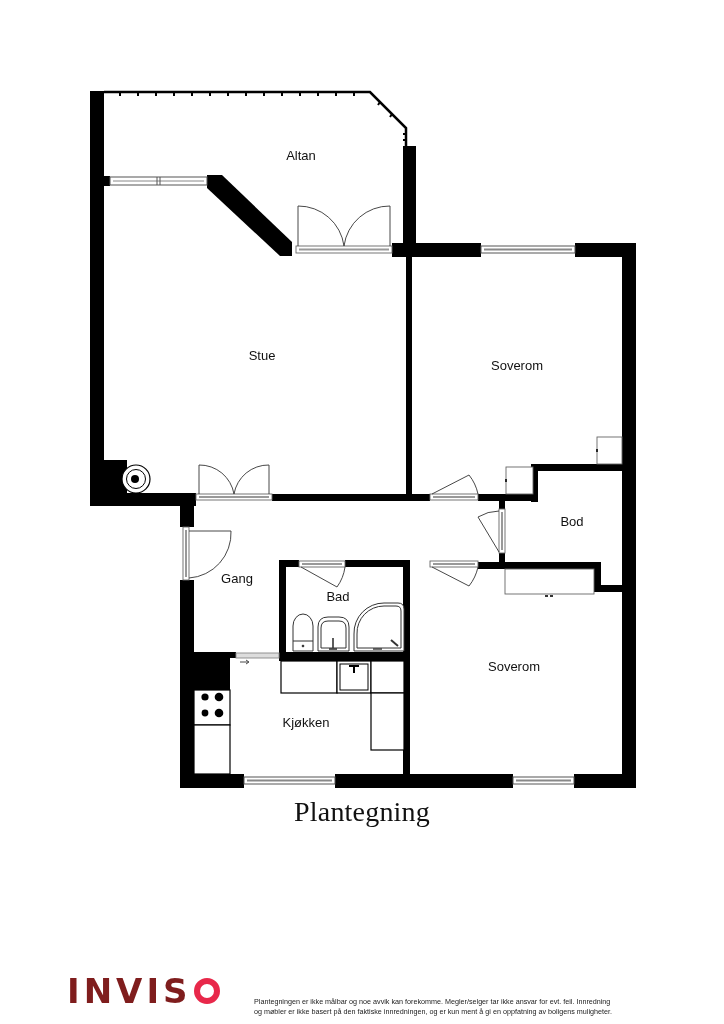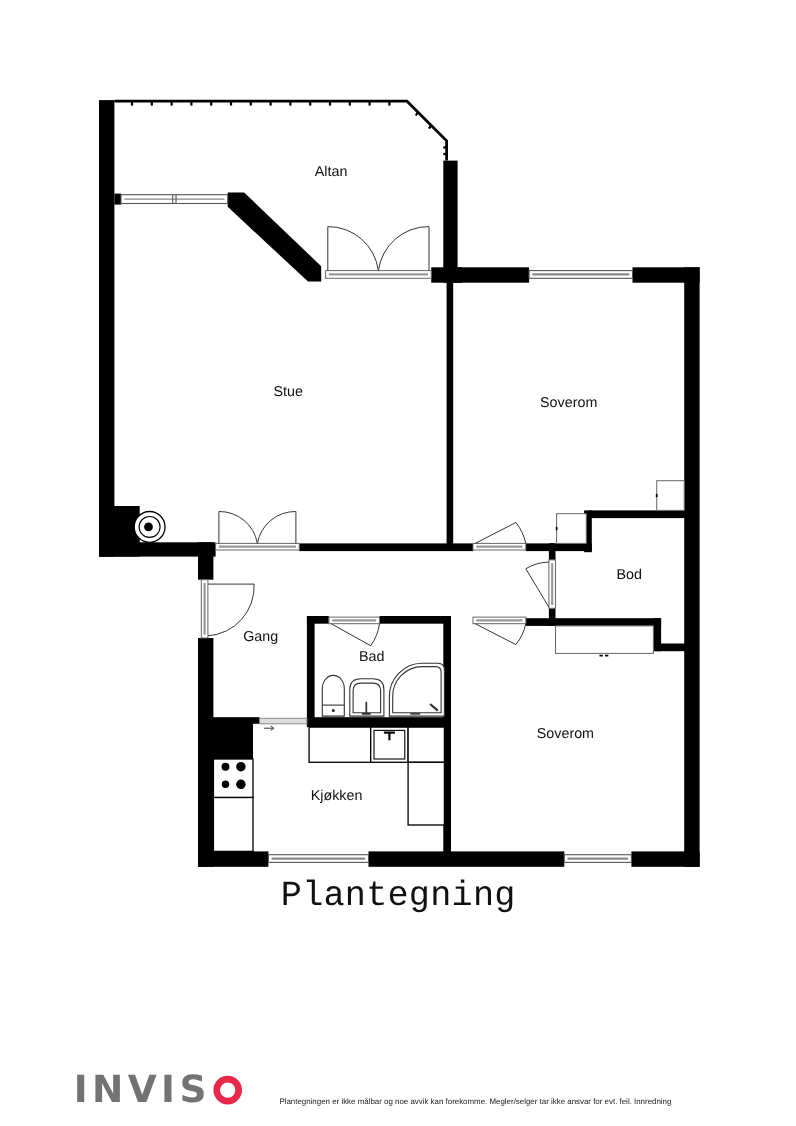--- a/index.html
+++ b/index.html
@@ -1,21 +1,21 @@
 <!DOCTYPE html>
 <html><head>
 <meta charset="utf-8">
 <style>
   html, body { margin: 0; padding: 0; background: #ffffff; }
   body { width: 724px; height: 1024px; position: relative; overflow: hidden; font-family: "Liberation Sans", sans-serif; }
   #plan { position: absolute; left: 0; top: 0; width: 724px; height: 1024px; }
   .room-label { font-family: "Liberation Sans", sans-serif; font-size: 13px; fill: #111; }
-  .title { position: absolute; left: 0; width: 724px; top: 796px; text-align: center; font-size: 32px; color: #111; font-family: Liberation Mono, monospace; letter-spacing: 0.2px; }
+  .title { position: absolute; left: 0; width: 724px; top: 796px; text-align: center; font-size: 28px; color: #111; font-family: Liberation Serif, serif; letter-spacing: 0.2px; }
   .footer { position: absolute; left: 0; top: 968px; width: 724px; height: 50px; }
-  .logo { position: absolute; left: 67px; top: 6px; font-family: "DejaVu Sans", sans-serif; font-weight: bold; font-size: 34px; letter-spacing: 4px; color: #737373; line-height: 34px; display: flex; align-items: center; }
+  .logo { position: absolute; left: 67px; top: 6px; font-family: "DejaVu Sans", sans-serif; font-weight: bold; font-size: 34px; letter-spacing: 4px; color: #7f1d1d; line-height: 34px; display: flex; align-items: center; }
   .logo .o { display: inline-block; width: 26px; height: 26px; border: 6px solid #e8284a; border-radius: 50%; box-sizing: border-box; margin-left: 2px; }
   .disclaimer { position: absolute; left: 254px; top: 29px; width: 380px; font-size: 7.2px; line-height: 9.5px; color: #222; font-family: "Liberation Sans", sans-serif; }
 </style>
 </head>
 <body>
 
 <svg id="plan" viewBox="0 0 724 1024" xmlns="http://www.w3.org/2000/svg">
 
   <g fill="#000">
 
@@ -223,14 +223,15 @@
 
 <div class="title">Plantegning</div>
 
 <div class="footer">
   <div class="logo">
     <span>INVIS</span>
       <span class="o"></span>
   </div>
   <div class="disclaimer">
     <div>Plantegningen er ikke målbar og noe avvik kan forekomme. Megler/selger tar ikke ansvar for evt. feil. Innredning</div>
+    <div>og møbler er ikke basert på den faktiske innredningen, og er kun ment å gi en oppfatning av boligens muligheter.</div>
   </div>
 </div>
 
 </body></html>

